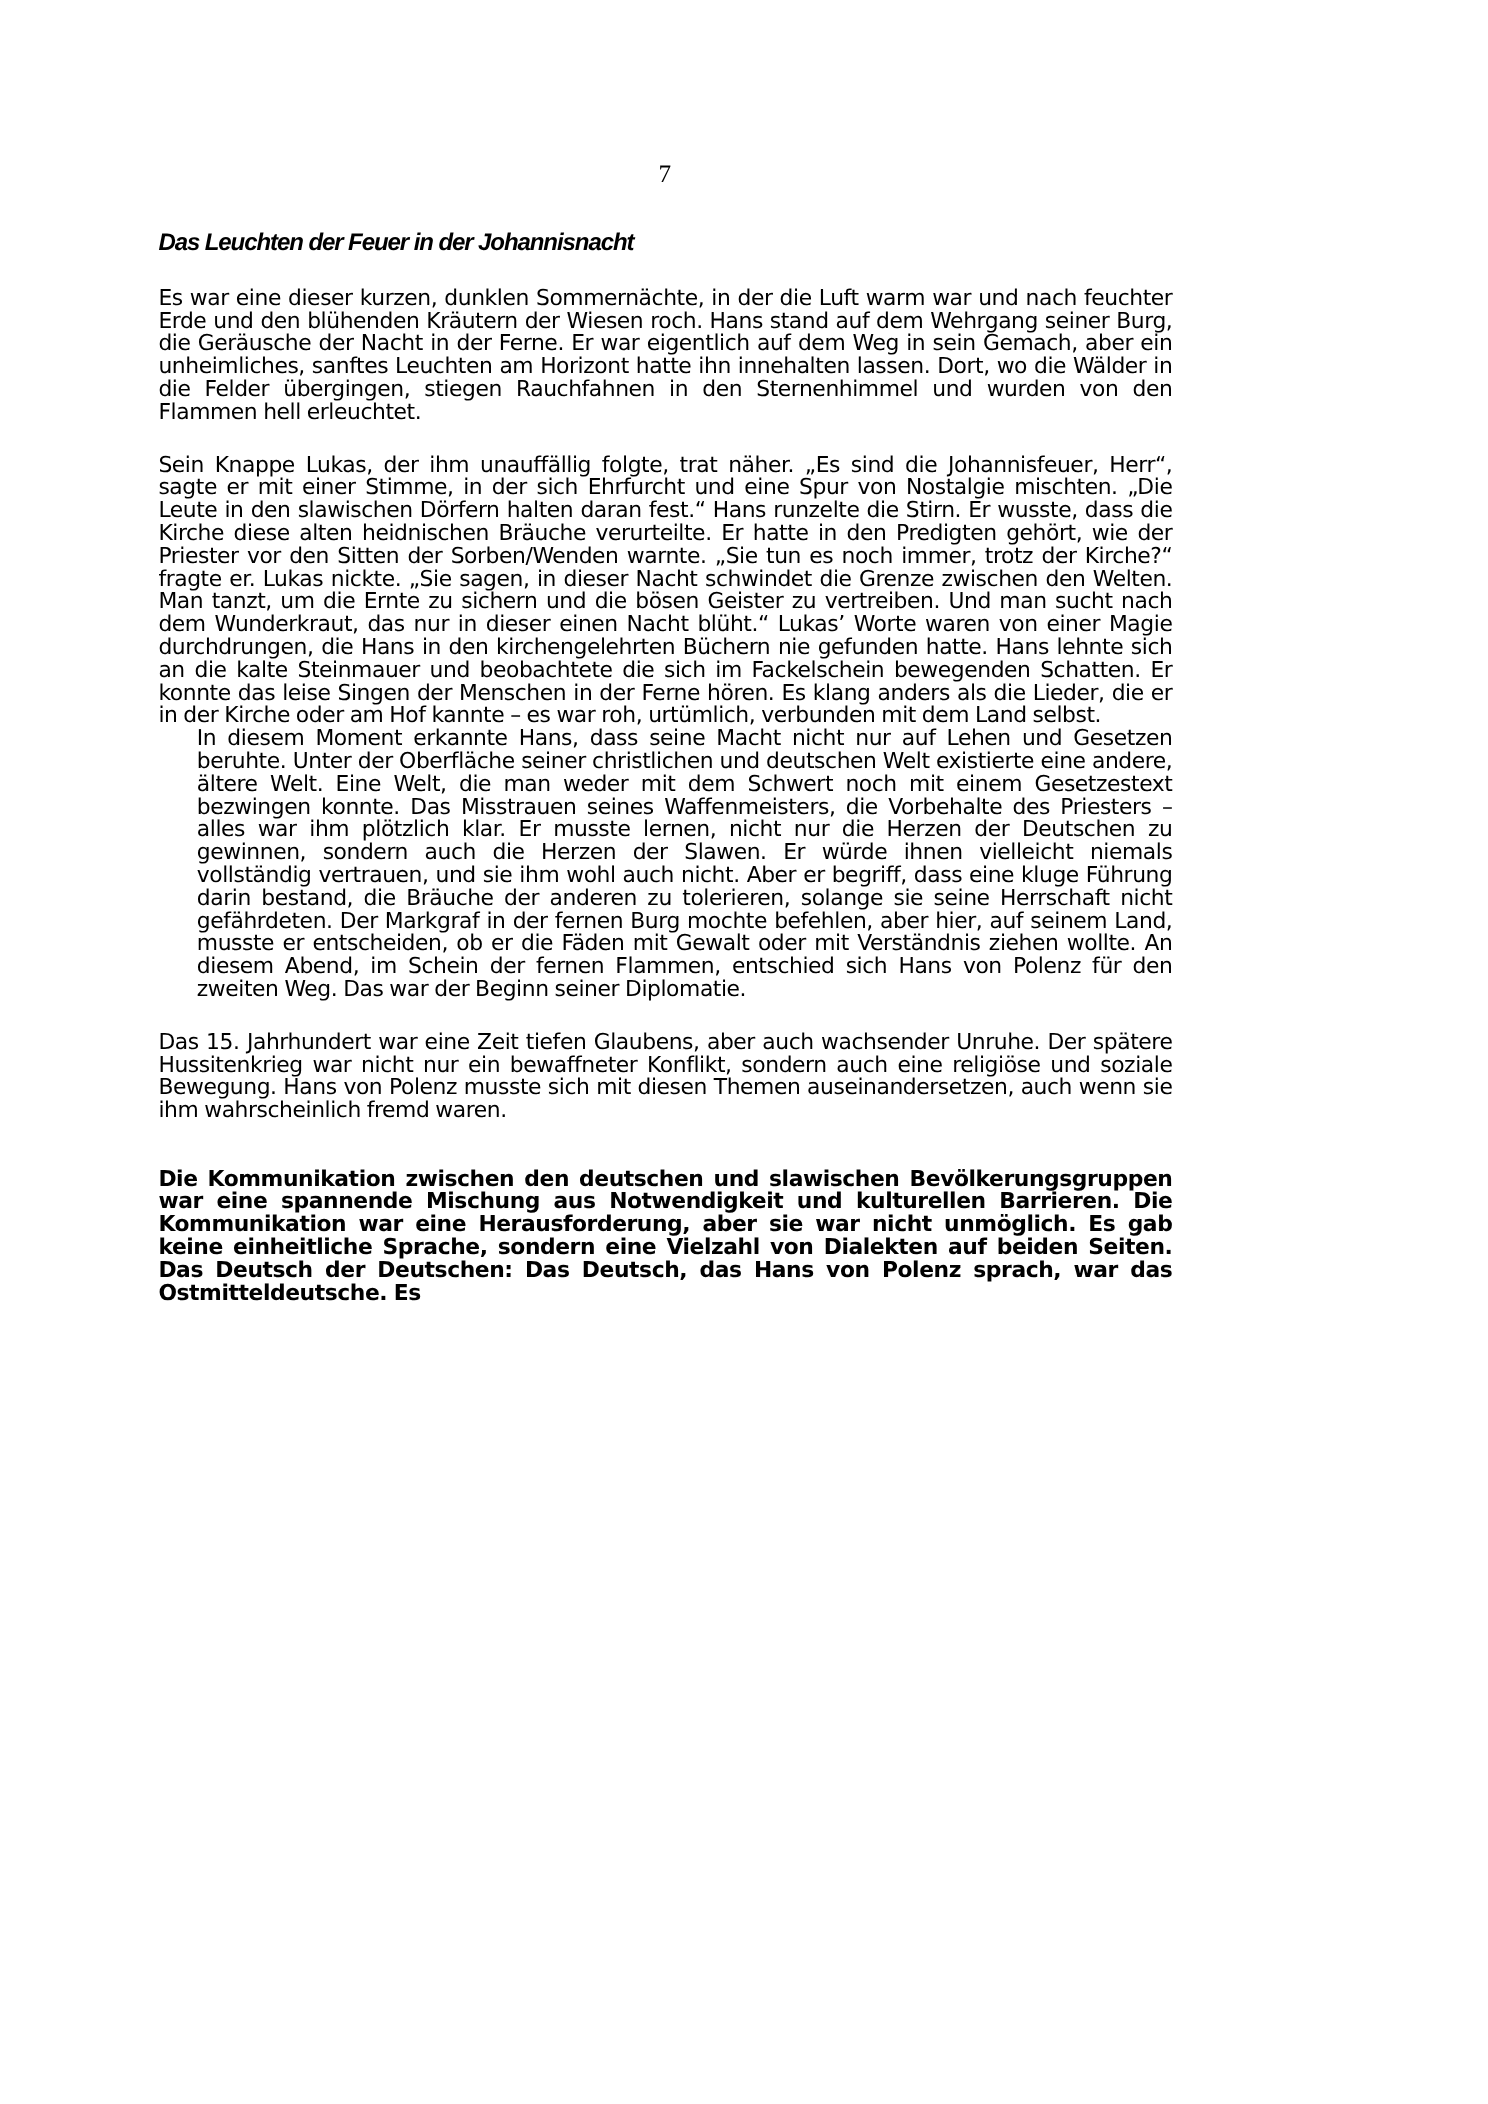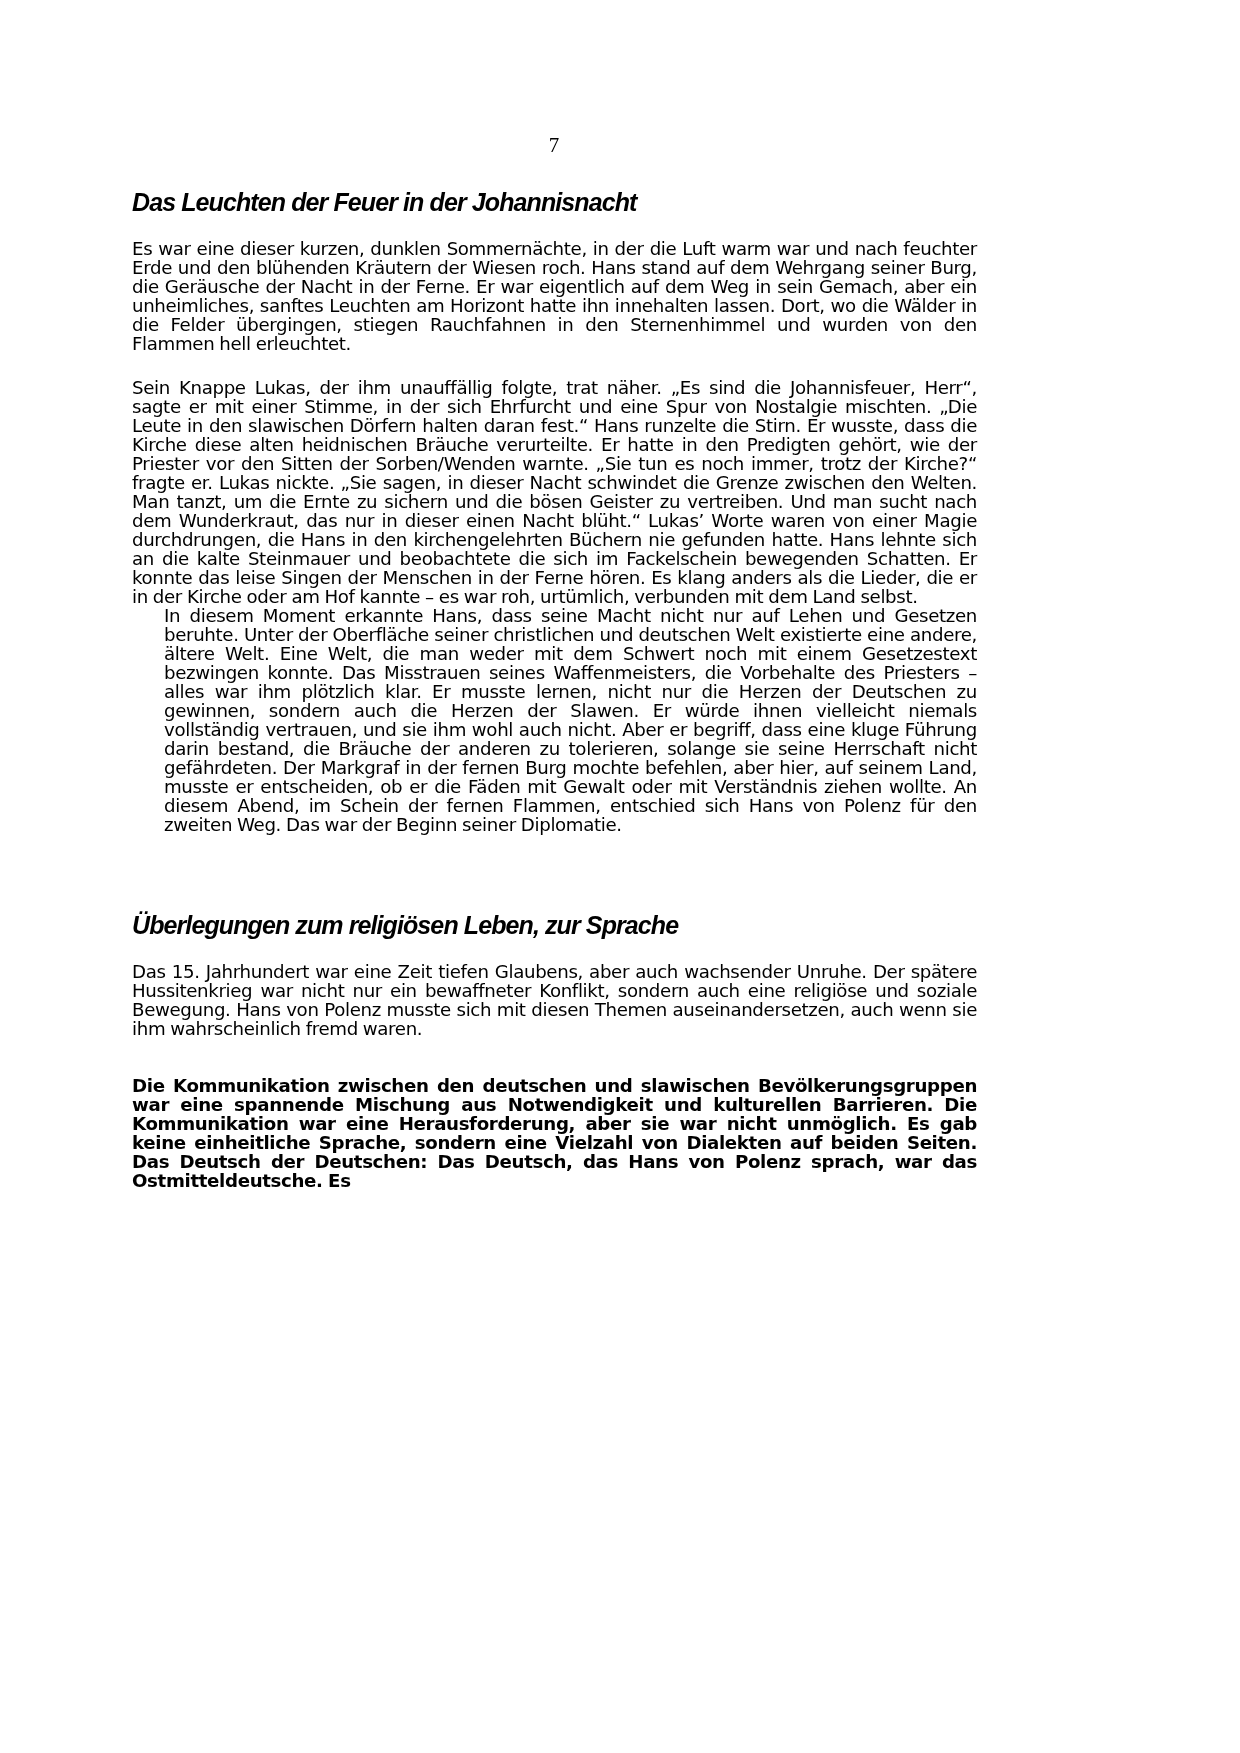--- a/index.html
+++ b/index.html
@@ -27,21 +27,21 @@
     .content {
       position: absolute;
       left: 132px;
       top: 187px;
       width: 845px;
     }
     .heading {
       font-family: "Liberation Sans", "DejaVu Sans", sans-serif;
       font-style: italic;
       font-weight: bold;
-      font-size: 25px;
+      font-size: 20px;
       line-height: 30px;
       letter-spacing: -0.9px;
       margin: 0;
     }
     .para {
       font-family: "DejaVu Sans", "Liberation Sans", sans-serif;
       font-size: 18.2px;
       line-height: 19px;
       text-align: justify;
       margin: 0;
@@ -63,17 +63,16 @@
 
 <div class="content">
   <section>
     <h2 class="heading" id="heading-1">Das Leuchten der Feuer in der Johannisnacht</h2>
     <p class="para" id="para-1">Es war eine dieser kurzen, dunklen Sommernächte, in der die Luft warm war und nach feuchter Erde und den blühenden Kräutern der Wiesen roch. Hans stand auf dem Wehrgang seiner Burg, die Geräusche der Nacht in der Ferne. Er war eigentlich auf dem Weg in sein Gemach, aber ein unheimliches, sanftes Leuchten am Horizont hatte ihn innehalten lassen. Dort, wo die Wälder in die Felder übergingen, stiegen Rauchfahnen in den Sternenhimmel und wurden von den Flammen hell erleuchtet.</p>
     <p class="para" id="para-2">Sein Knappe Lukas, der ihm unauffällig folgte, trat näher. „Es sind die Johannisfeuer, Herr“, sagte er mit einer Stimme, in der sich Ehrfurcht und eine Spur von Nostalgie mischten. „Die Leute in den slawischen Dörfern halten daran fest.“ Hans runzelte die Stirn. Er wusste, dass die Kirche diese alten heidnischen Bräuche verurteilte. Er hatte in den Predigten gehört, wie der Priester vor den Sitten der Sorben/Wenden warnte. „Sie tun es noch immer, trotz der Kirche?“ fragte er. Lukas nickte. „Sie sagen, in dieser Nacht schwindet die Grenze zwischen den Welten. Man tanzt, um die Ernte zu sichern und die bösen Geister zu vertreiben. Und man sucht nach dem Wunderkraut, das nur in dieser einen Nacht blüht.“ Lukas’ Worte waren von einer Magie durchdrungen, die Hans in den kirchengelehrten Büchern nie gefunden hatte. Hans lehnte sich an die kalte Steinmauer und beobachtete die sich im Fackelschein bewegenden Schatten. Er konnte das leise Singen der Menschen in der Ferne hören. Es klang anders als die Lieder, die er in der Kirche oder am Hof kannte – es war roh, urtümlich, verbunden mit dem Land selbst.</p>
     <p class="para" id="para-3">In diesem Moment erkannte Hans, dass seine Macht nicht nur auf Lehen und Gesetzen beruhte. Unter der Oberfläche seiner christlichen und deutschen Welt existierte eine andere, ältere Welt. Eine Welt, die man weder mit dem Schwert noch mit einem Gesetzestext bezwingen konnte. Das Misstrauen seines Waffenmeisters, die Vorbehalte des Priesters – alles war ihm plötzlich klar. Er musste lernen, nicht nur die Herzen der Deutschen zu gewinnen, sondern auch die Herzen der Slawen. Er würde ihnen vielleicht niemals vollständig vertrauen, und sie ihm wohl auch nicht. Aber er begriff, dass eine kluge Führung darin bestand, die Bräuche der anderen zu tolerieren, solange sie seine Herrschaft nicht gefährdeten. Der Markgraf in der fernen Burg mochte befehlen, aber hier, auf seinem Land, musste er entscheiden, ob er die Fäden mit Gewalt oder mit Verständnis ziehen wollte. An diesem Abend, im Schein der fernen Flammen, entschied sich Hans von Polenz für den zweiten Weg. Das war der Beginn seiner Diplomatie.</p>
   </section>
 
   <section>
-    <h2 class="heading" id="heading-2">Überlegungen zum religiösen Leben, zur Sprache</h2>
     <p class="para" id="para-5">Das 15. Jahrhundert war eine Zeit tiefen Glaubens, aber auch wachsender Unruhe. Der spätere Hussitenkrieg war nicht nur ein bewaffneter Konflikt, sondern auch eine religiöse und soziale Bewegung. Hans von Polenz musste sich mit diesen Themen auseinandersetzen, auch wenn sie ihm wahrscheinlich fremd waren.</p>
     <p class="para" id="para-6">Die Kommunikation zwischen den deutschen und slawischen Bevölkerungsgruppen war eine spannende Mischung aus Notwendigkeit und kulturellen Barrieren. Die Kommunikation war eine Herausforderung, aber sie war nicht unmöglich. Es gab keine einheitliche Sprache, sondern eine Vielzahl von Dialekten auf beiden Seiten. Das Deutsch der Deutschen: Das Deutsch, das Hans von Polenz sprach, war das Ostmitteldeutsche. Es</p>
   </section>
 </div>
 
 </body></html>

